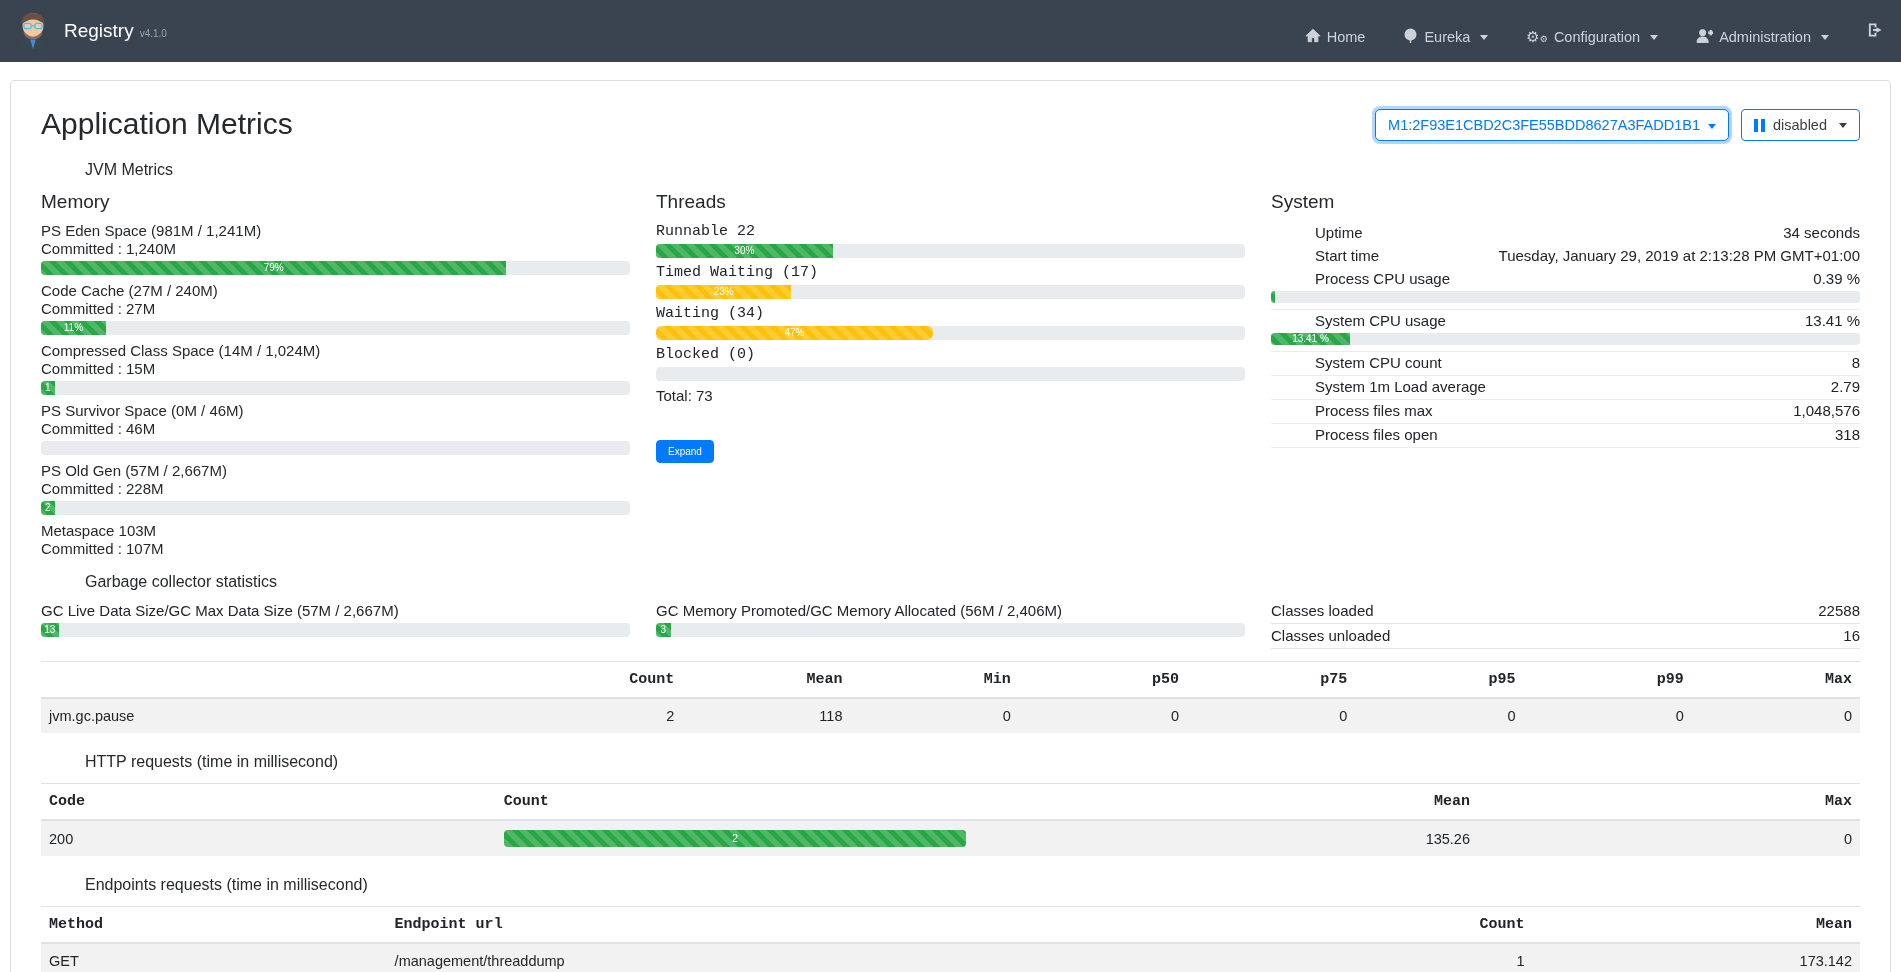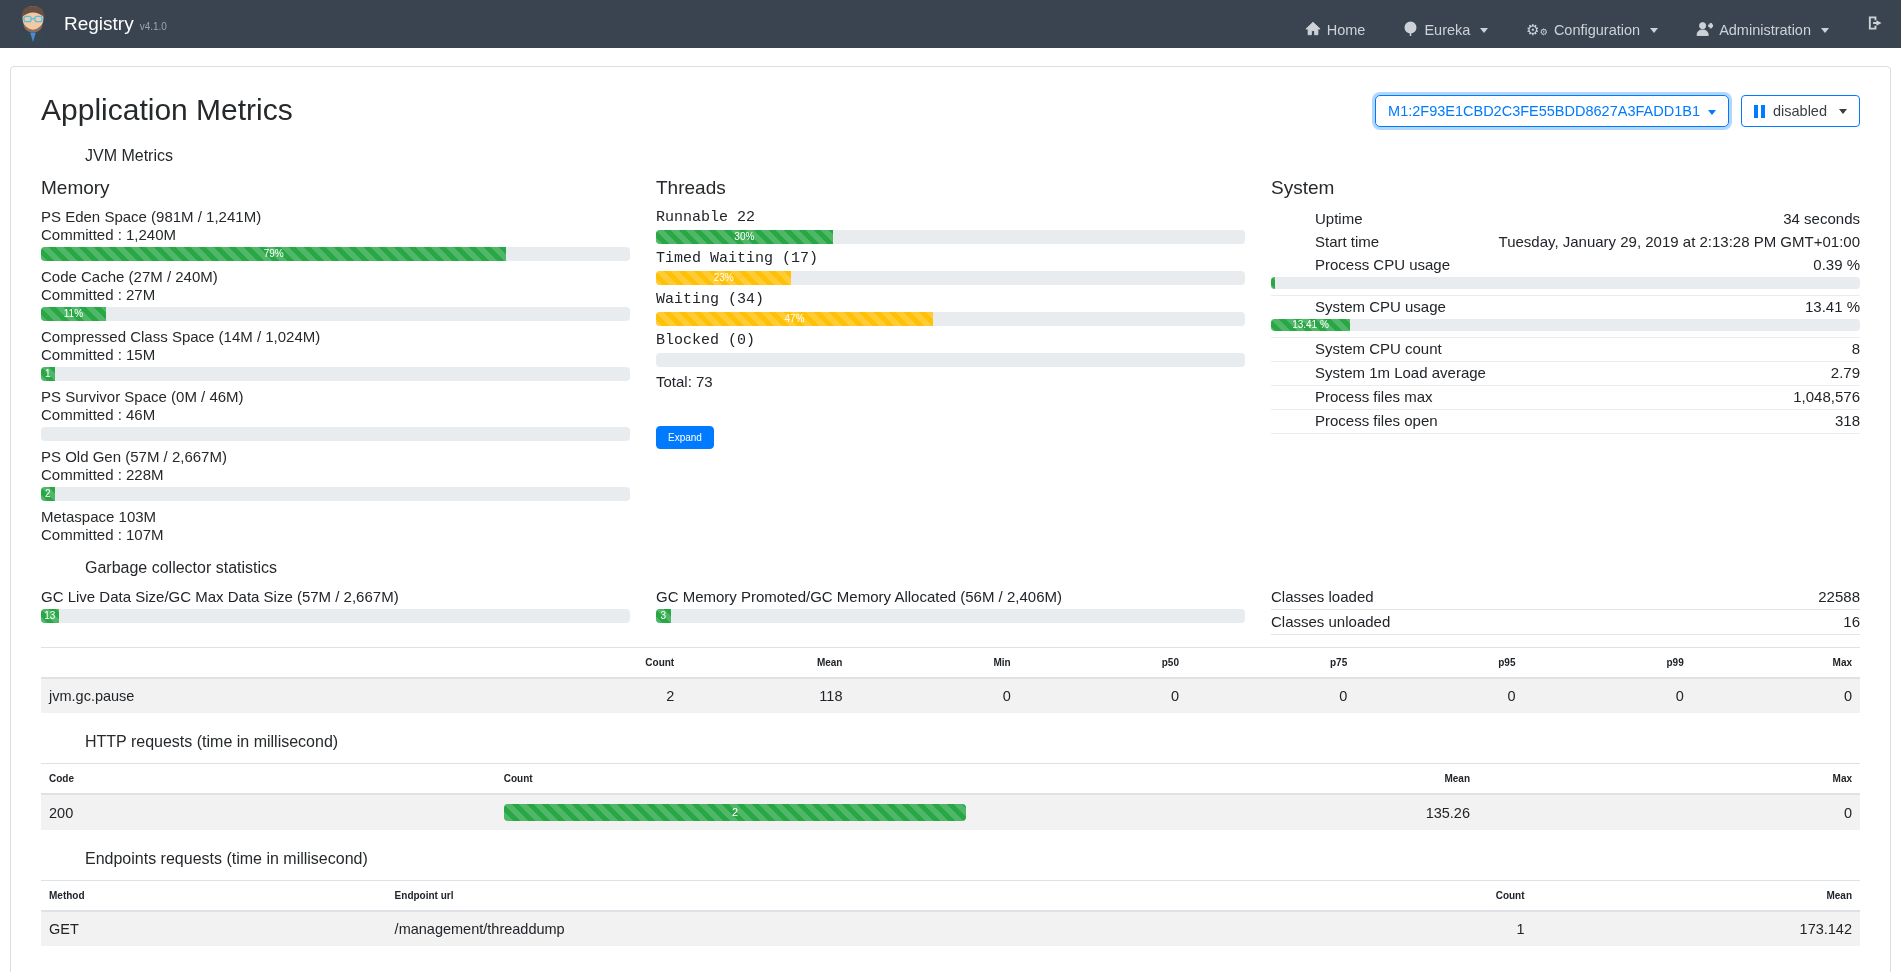--- a/index.html
+++ b/index.html
@@ -3,21 +3,21 @@
 <meta charset="utf-8">
 <style>
   :root{
     --primary:#007bff; --success:#28a745; --warning:#ffc107;
     --navbar:#3a4450; --track:#e9ecef; --border:#dee2e6; --text:#212529;
   }
   *{box-sizing:border-box;margin:0;padding:0;}
   html,body{width:1901px;height:972px;overflow:hidden;background:#fff;
     font-family:"Liberation Sans","DejaVu Sans",sans-serif;color:var(--text);font-size:15px;}
   
-  .navbar{height:48px;background:var(--navbar);display:flex;align-items:center;padding:0 18px 0 14px;}
+  .navbar{height:62px;background:var(--navbar);display:flex;align-items:center;padding:0 18px 0 14px;}
   .brand{display:flex;align-items:center;gap:12px;}
   .brand-title{color:#fff;font-size:19px;}
   .brand-version{color:#9aa3ad;font-size:10px;margin-left:-6px;position:relative;top:2px;}
   .nav-menu{margin-left:auto;display:flex;align-items:center;list-style:none;gap:38px;}
   .nav-item{display:flex;align-items:center;gap:6px;color:#ccd2d8;font-size:14.5px;cursor:pointer;margin-top:12px;}
   .nav-item svg{fill:#ccd2d8;stroke:#ccd2d8;}
   .logout{margin-left:38px;display:flex;align-items:center;cursor:pointer;}
   .caret{display:inline-block;width:0;height:0;border-left:4px solid transparent;border-right:4px solid transparent;border-top:5px solid currentColor;margin-left:4px;vertical-align:middle;}
   .gear-glyph{font-family:"DejaVu Sans",sans-serif;line-height:1;}
   
@@ -52,21 +52,21 @@
   .sys-row{display:flex;justify-content:space-between;font-size:15px;line-height:19px;padding:1px 0;margin-left:44px;}
   .sys-block{padding-bottom:2px;}
   .bordered{border-bottom:1px solid #ececec;}
   .sys-bar .progress{height:12px;margin:2px 0 4px 0;}
   .sys-bar .progress-bar{line-height:12px;}
   
   .gc-bar-lbl{font-size:15px;line-height:19px;margin-top:4px;}
   .class-row{display:flex;justify-content:space-between;font-size:15px;line-height:20px;padding:2px 0;border-bottom:1px solid #e4e4e4;}
   
   table.tbl{width:100%;border-collapse:collapse;margin-top:12px;}
-  table.tbl th{font-size:10px;font-weight:bold;text-align:right;padding:9px 8px;border-top:1px solid var(--border);border-bottom:2px solid var(--border);}
+  table.tbl th{font-size:15px;font-weight:bold;text-align:right;padding:9px 8px;border-top:1px solid var(--border);border-bottom:2px solid var(--border);font-family:Liberation Mono, monospace;}
   table.tbl td{font-size:14.5px;text-align:right;padding:9px 8px;border-top:1px solid var(--border);}
   table.tbl th.l,table.tbl td.l{text-align:left;}
   table.tbl tbody tr.striped{background:#f2f2f2;}
   .http-progress{width:65%;height:17px;margin:0;}
   .http-progress .progress-bar{line-height:17px;font-size:11px;}
 </style>
 </head>
 <body>
 
 <nav class="navbar">
@@ -213,21 +213,21 @@
       </div>
       <div class="thread-item">
         <div class="lbl">Timed Waiting (17)</div>
         <div class="progress">
             <div class="progress-bar warning" style="width: 23%;">23%</div>
           </div>
       </div>
       <div class="thread-item">
         <div class="lbl">Waiting (34)</div>
         <div class="progress">
-            <div class="progress-bar warning" style="width: 47%;">47%</div>
+            <div class="progress-bar warning" style="width: 47%; border-radius: 6px;">47%</div>
           </div>
       </div>
       <div class="thread-item">
         <div class="lbl">Blocked (0)</div>
         <div class="progress">
             <div class="progress-bar" style="width: 0%;"></div>
           </div>
       </div>
       <div class="threads-total">Total: 73</div>
       <button class="btn-expand">Expand</button>

